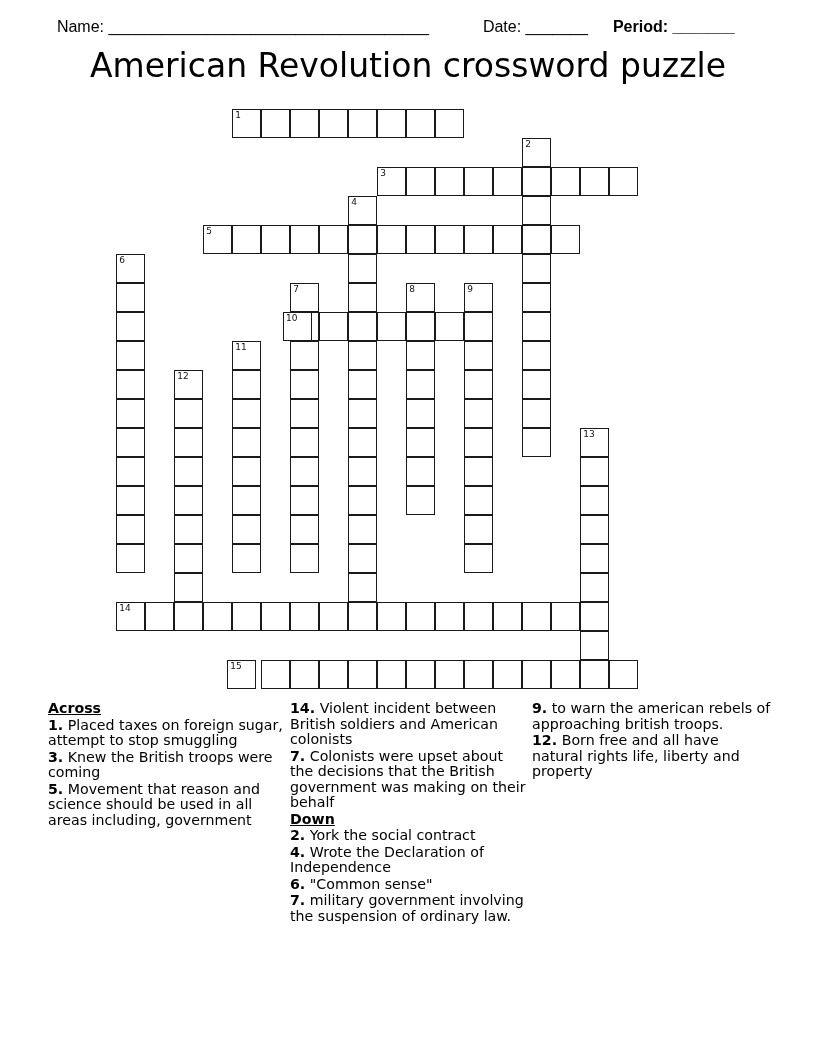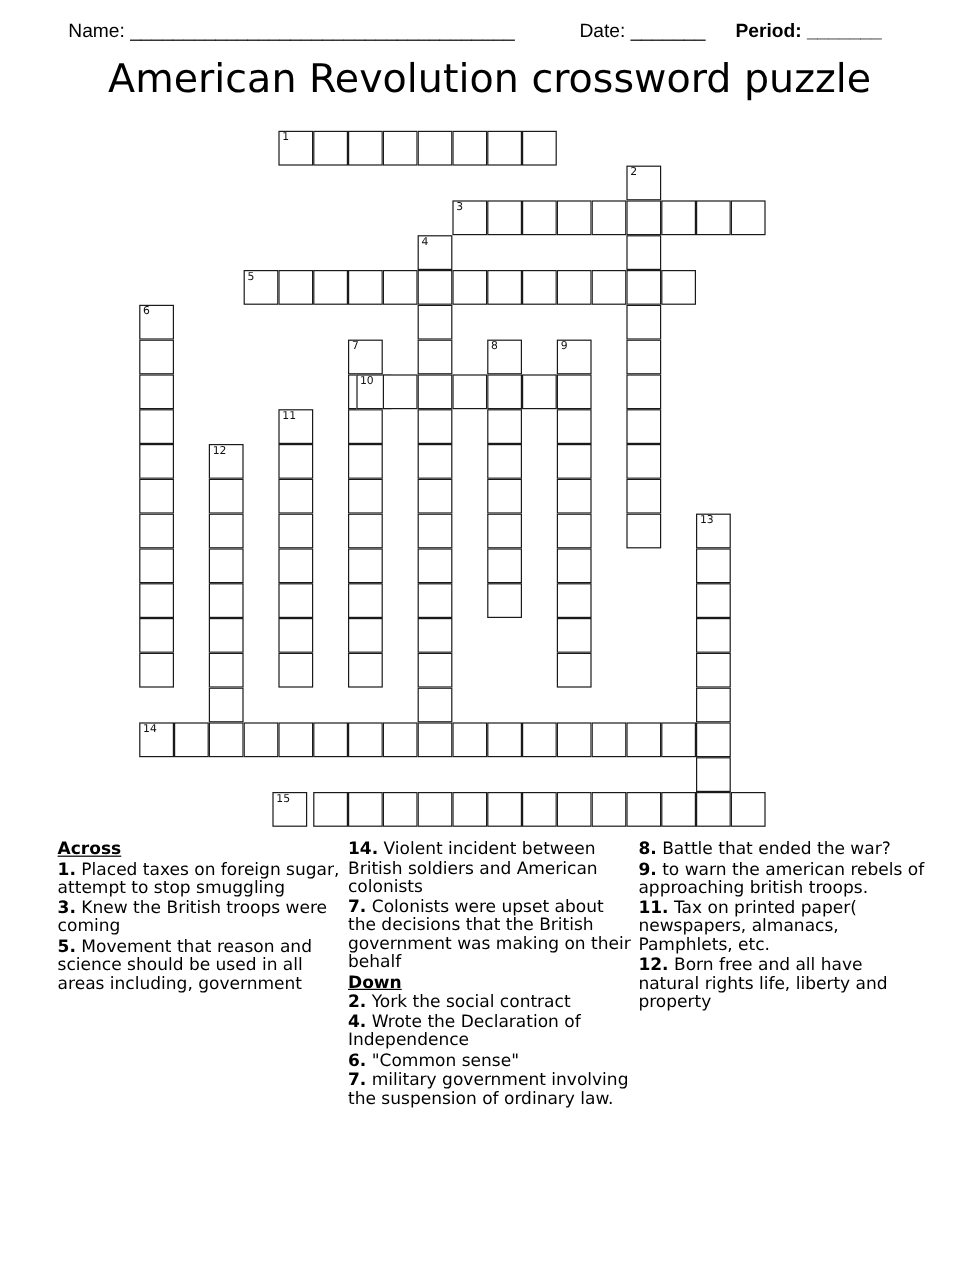--- a/index.html
+++ b/index.html
@@ -136,21 +136,21 @@
     </div>
     <div class="cell" style="left: 348px; top: 203px;"></div>
     <div class="cell" style="left: 348px; top: 232px;"></div>
     <div class="cell" style="left: 348px; top: 261px;"></div>
     <div class="cell" style="left: 348px; top: 290px;"></div>
     <div class="cell" style="left: 348px; top: 319px;"></div>
     <div class="cell" style="left: 348px; top: 348px;"></div>
     <div class="cell" style="left: 348px; top: 377px;"></div>
     <div class="cell" style="left: 348px; top: 406px;"></div>
     <div class="cell" style="left: 348px; top: 435px;"></div>
-    <div class="cell" style="left: 145px; top: 203px; margin-left: 35px;">
+    <div class="cell" style="left: 131px; top: 203px; margin-left: 35px;">
       <span class="num">10</span>
     </div>
     <div class="cell" style="left: 203px; top: 203px;"></div>
     <div class="cell" style="left: 261px; top: 203px;"></div>
     <div class="cell" style="left: 319px; top: 203px;"></div>
     <div class="cell" style="left: 116px; top: 232px;">
       <span class="num">11</span>
     </div>
     <div class="cell" style="left: 116px; top: 261px;"></div>
     <div class="cell" style="left: 116px; top: 290px;"></div>
@@ -225,17 +225,15 @@
   <div class="clue"><b>14.</b> <span>Violent incident between British soldiers and American colonists</span></div>
   <div class="clue"><b>7.</b> <span>Colonists were upset about the decisions that the British government was making on their behalf</span></div>
   <span class="heading">Down</span>
   <div class="clue"><b>2.</b> <span>York the social contract</span></div>
   <div class="clue"><b>4.</b> <span>Wrote the Declaration of Independence</span></div>
   <div class="clue"><b>6.</b> <span>"Common sense"</span></div>
   <div class="clue"><b>7.</b> <span>military government involving the suspension of ordinary law.</span></div>
 </div>
 
 <div class="clues" id="col3">
-  <div class="clue"><b>8.</b> <span>Battle that ended the war?</span></div>
   <div class="clue"><b>9.</b> <span>to warn the american rebels of approaching british troops.</span></div>
-  <div class="clue"><b>11.</b> <span>Tax on printed paper( newspapers, almanacs, Pamphlets, etc.</span></div>
   <div class="clue"><b>12.</b> <span>Born free and all have natural rights life, liberty and property</span></div>
 </div>
 
 </body></html>

